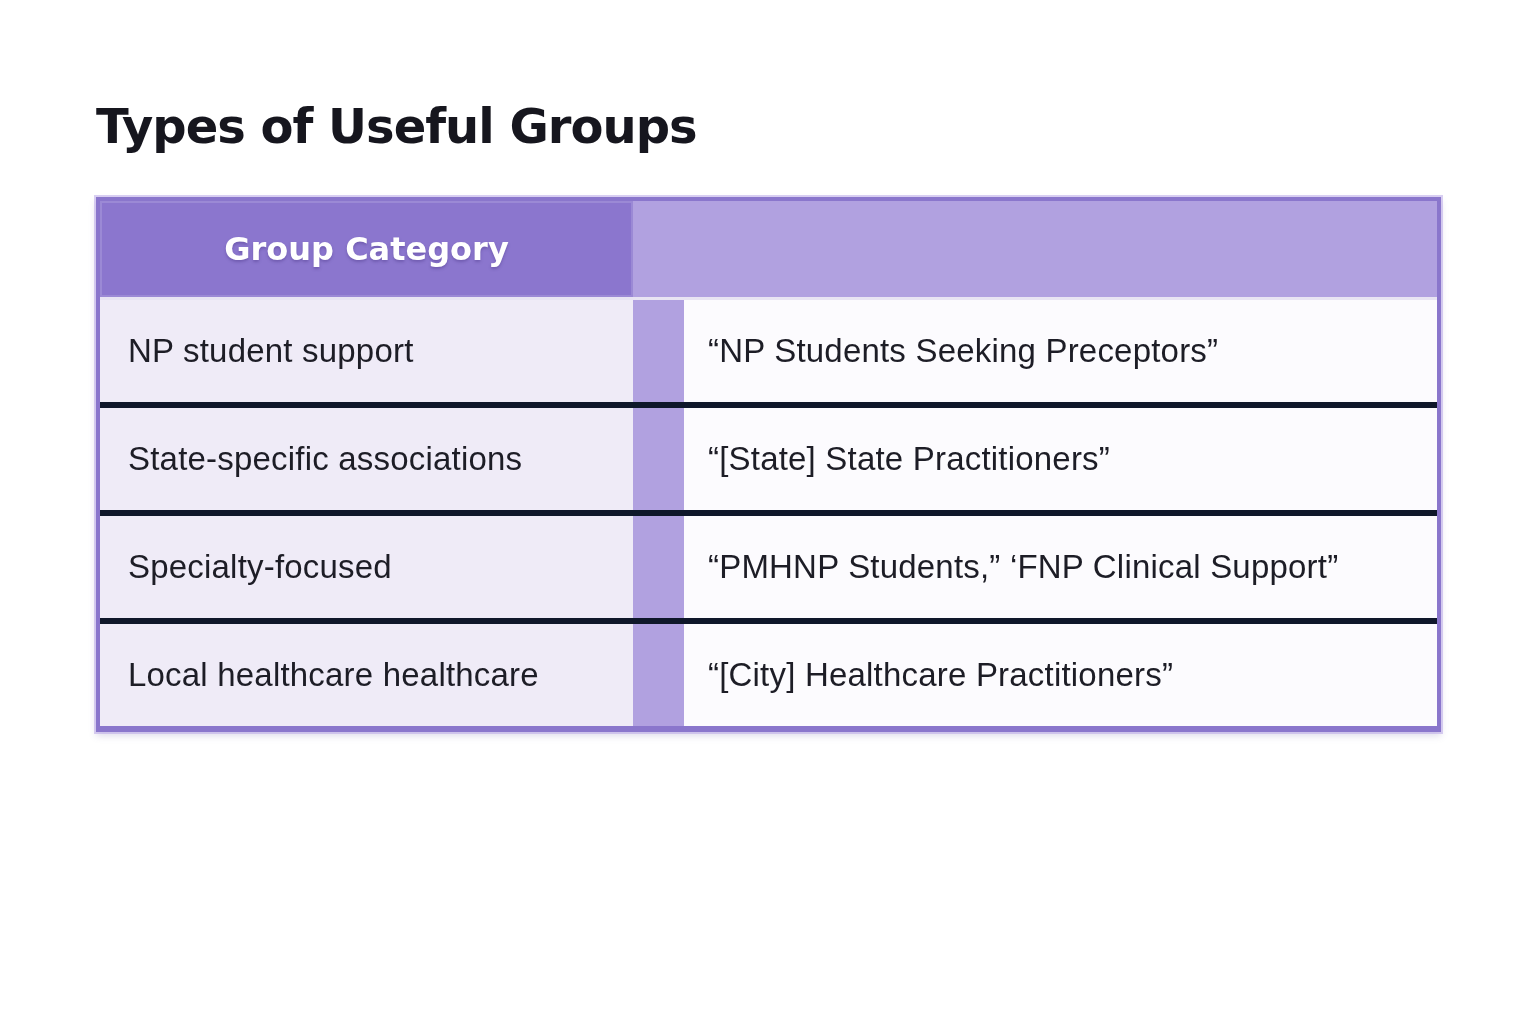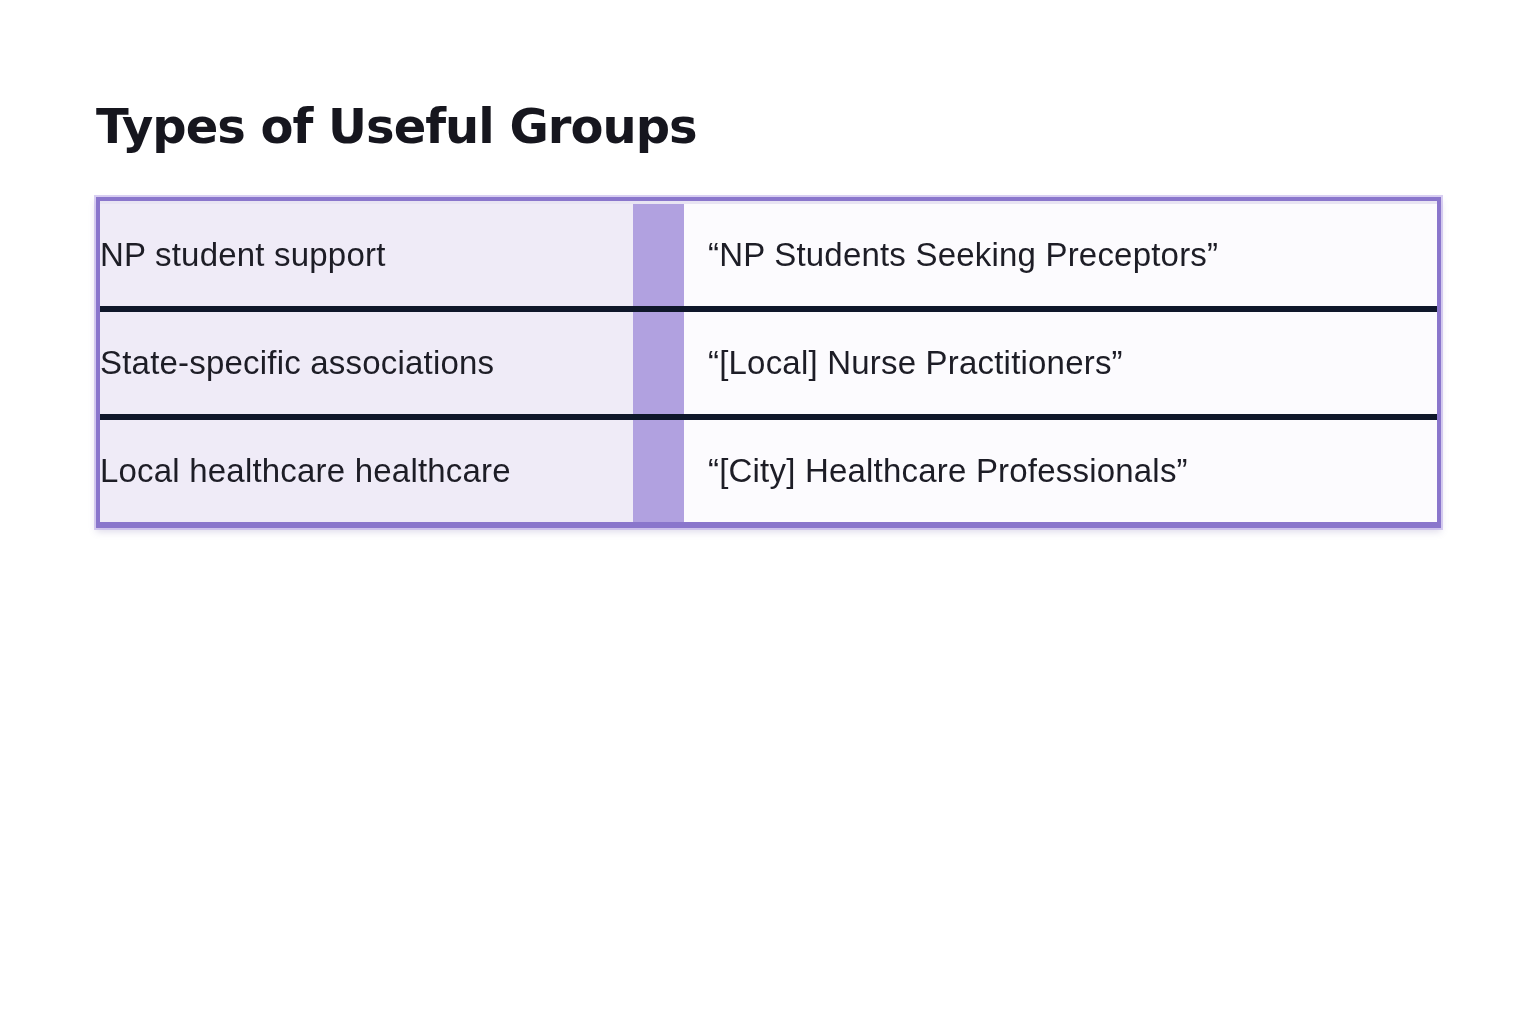--- a/index.html
+++ b/index.html
@@ -72,49 +72,55 @@
     display: flex;
     align-items: center;
     font-size: 33px;
     color: #1d1d26;
     letter-spacing: 0.2px;
     white-space: nowrap;
     overflow: hidden;
   }
   .td.cat {
     background: #efebf7;
+    padding-left: 28px;
   }
   .td.ex {
     background: #fcfbfe;
     padding-left: 24px;
     margin-left: 47px;
   }
 </style>
 </head>
 <body>
 
 <div class="slide">
 
   <h1 class="page-title">Types of Useful Groups</h1>
 
   <div class="tbl">
 
     <div class="thead">
+      <div class="th">Group Category</div>
     </div>
 
     <div class="trow">
       <div class="td cat">NP student support</div>
       <div class="td ex">“NP Students Seeking Preceptors”</div>
     </div>
 
     <div class="trow">
       <div class="td cat">State-specific associations</div>
-      <div class="td ex">“[Local] Nurse Practitioners”</div>
+      <div class="td ex">“[State] State Practitioners”</div>
     </div>
 
+    <div class="trow">
+      <div class="td cat">Specialty-focused</div>
+      <div class="td ex">“PMHNP Students,” ‘FNP Clinical Support”</div>
+    </div>
 
     <div class="trow">
       <div class="td cat">Local healthcare healthcare</div>
-      <div class="td ex">“[City] Healthcare Professionals”</div>
+      <div class="td ex">“[City] Healthcare Practitioners”</div>
     </div>
 
   </div>
 </div>
 
 </body></html>

